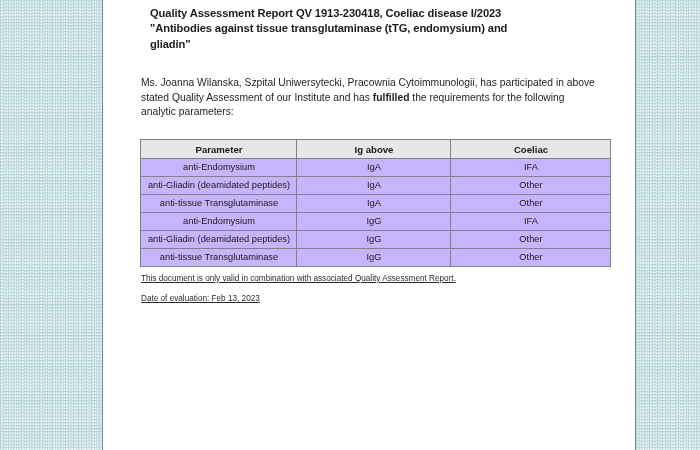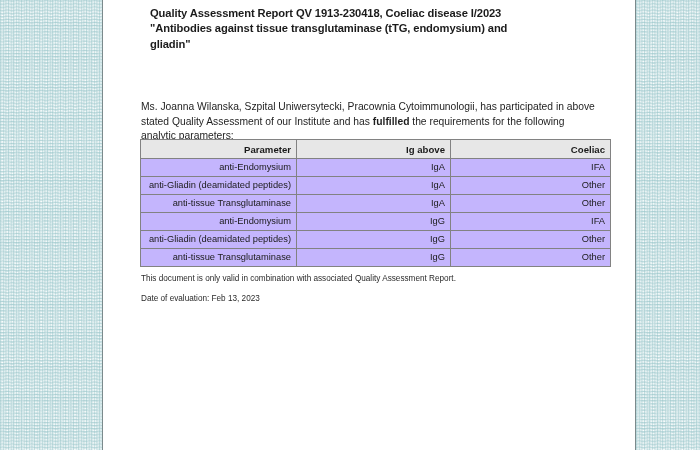--- a/index.html
+++ b/index.html
@@ -87,21 +87,20 @@
   }
 
   .body-para {
     position: absolute;
     left: 38px;
     top: 76px;
     width: 455px;
     font-size: 10.3px;
     line-height: 14.6px;
     color: #1e1e1e;
-    margin-top: 24px;
   }
   .body-para b { font-weight: bold; }
 
   
   .param-table {
     position: absolute;
     left: 37px;
     top: 139px;
     width: 470px;
     border-collapse: collapse;
@@ -110,21 +109,21 @@
     color: #1a1a1a;
   }
   .param-table col.c1 { width: 156px; }
   .param-table col.c2 { width: 154px; }
   .param-table col.c3 { width: 160px; }
 
   .param-table th,
   .param-table td {
     border: 1px solid #828282;
     padding: 3px 5px 3px 6px;
-    text-align: right;
+    text-align: center;
     vertical-align: middle;
     height: 11px;
     line-height: 11px;
     font-weight: normal;
     white-space: nowrap;
     overflow: hidden;
   }
   .param-table thead th {
     background: #e7e7e7;
     font-weight: bold;
@@ -135,20 +134,21 @@
     background: #c4b5fd;
   }
 
   .note {
     position: absolute;
     left: 38px;
     font-size: 8.2px;
     color: #2a2a2a;
     line-height: 11px;
     white-space: nowrap;
+    text-decoration: underline;
   }
   .note.validity { top: 273px; }
   .note.evaluation { top: 293px; }
 </style>
 </head>
 <body>
 
 <div id="page">
 
   <div class="security-band left"></div>

